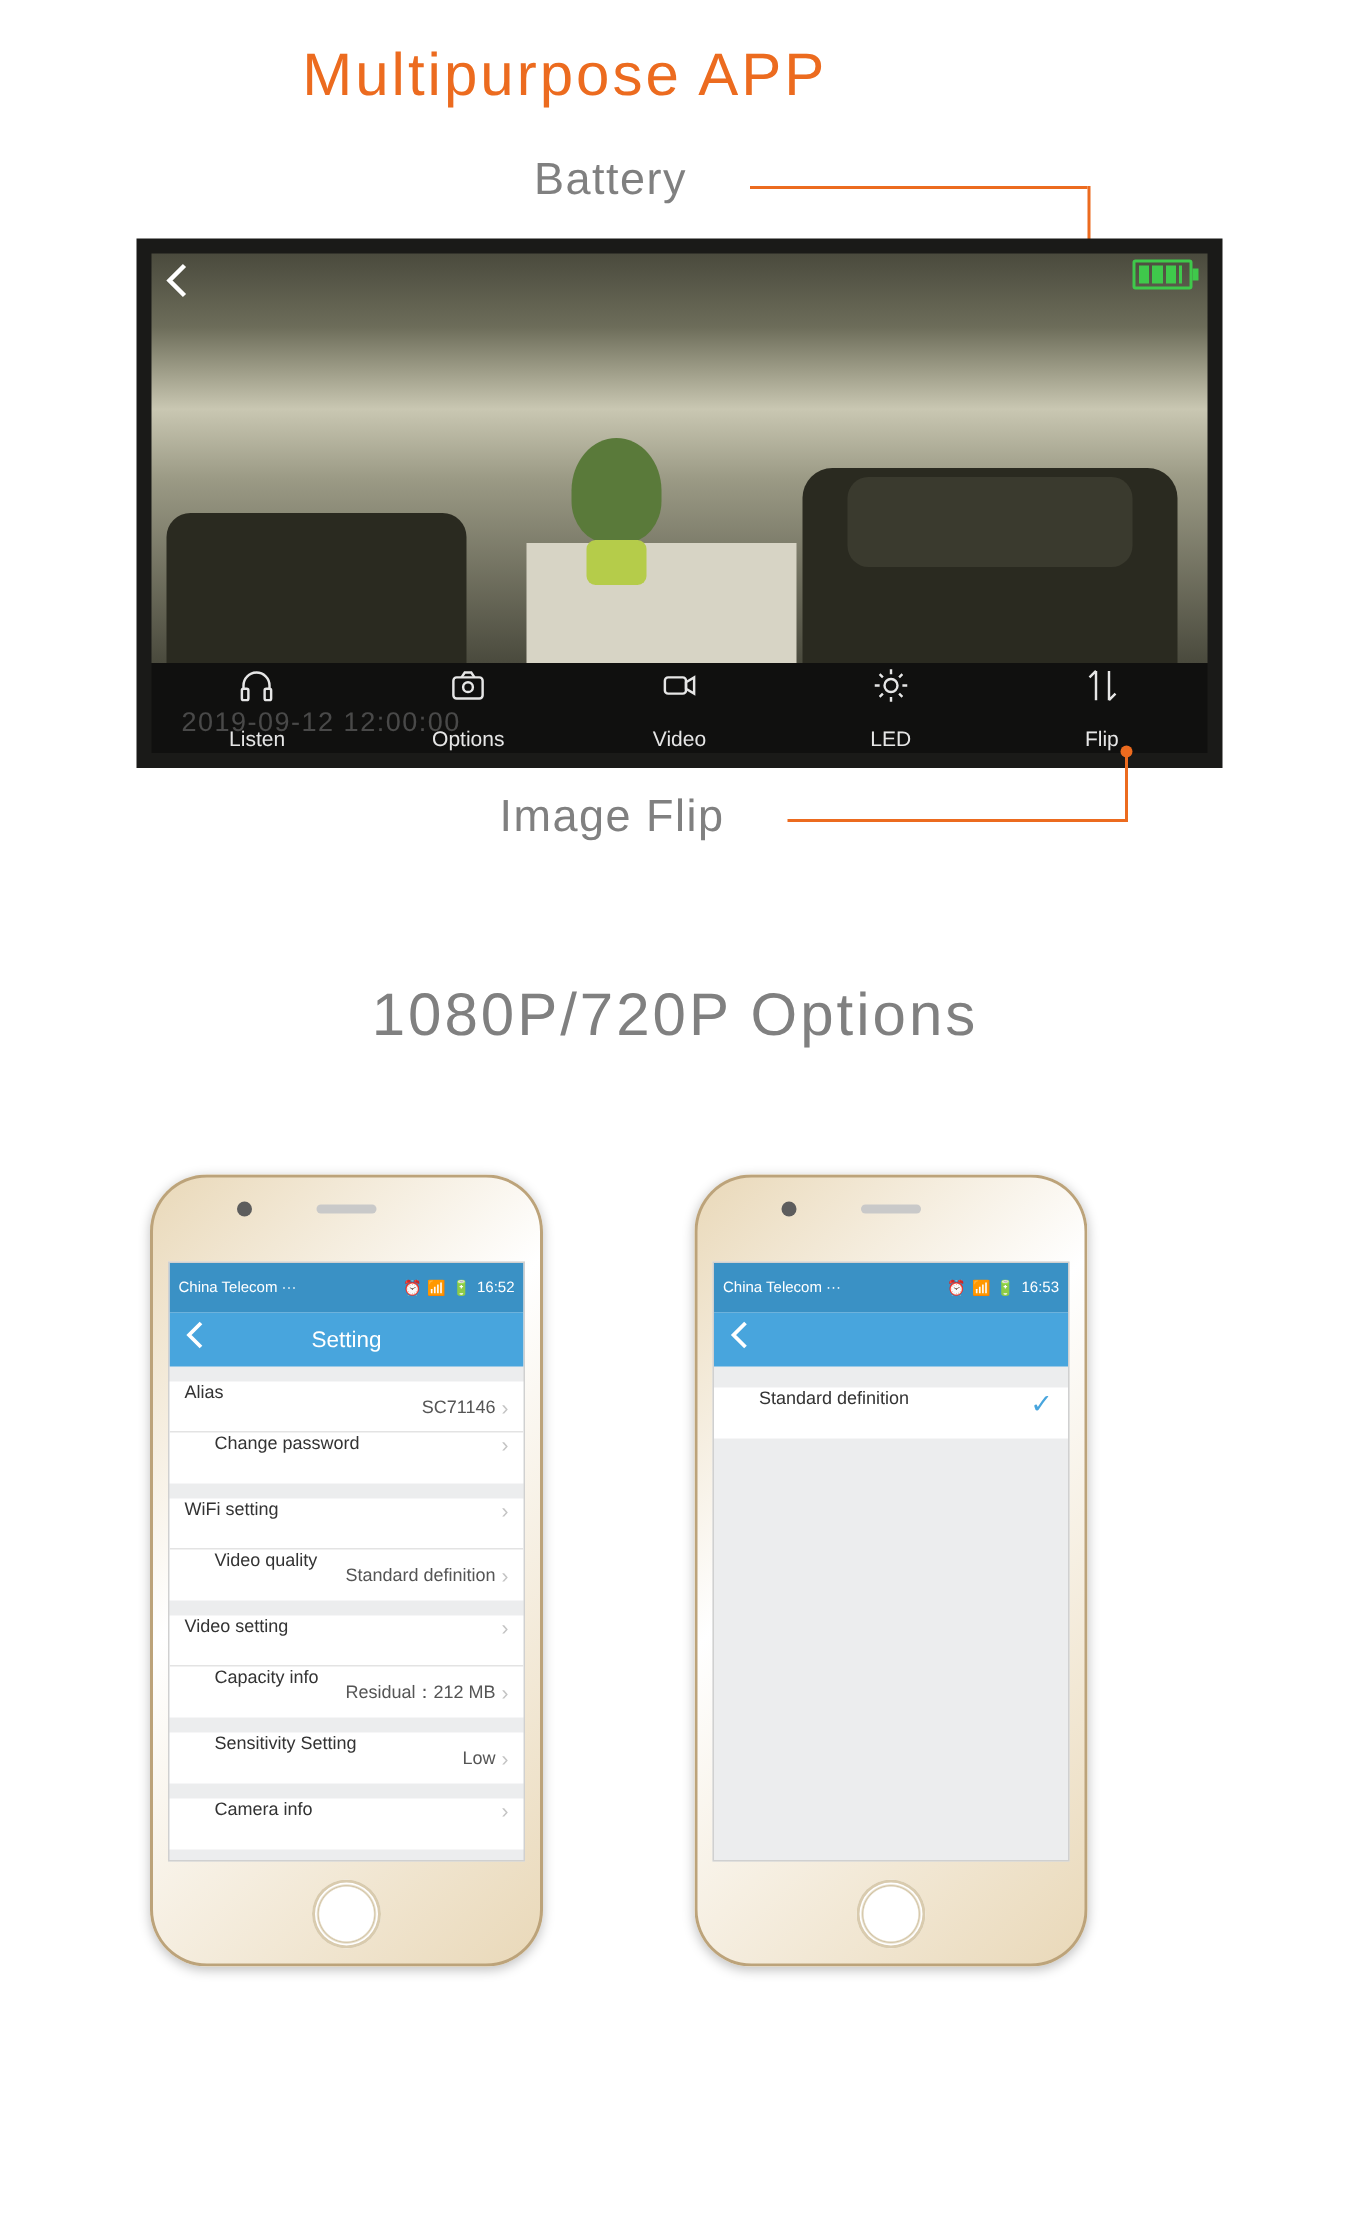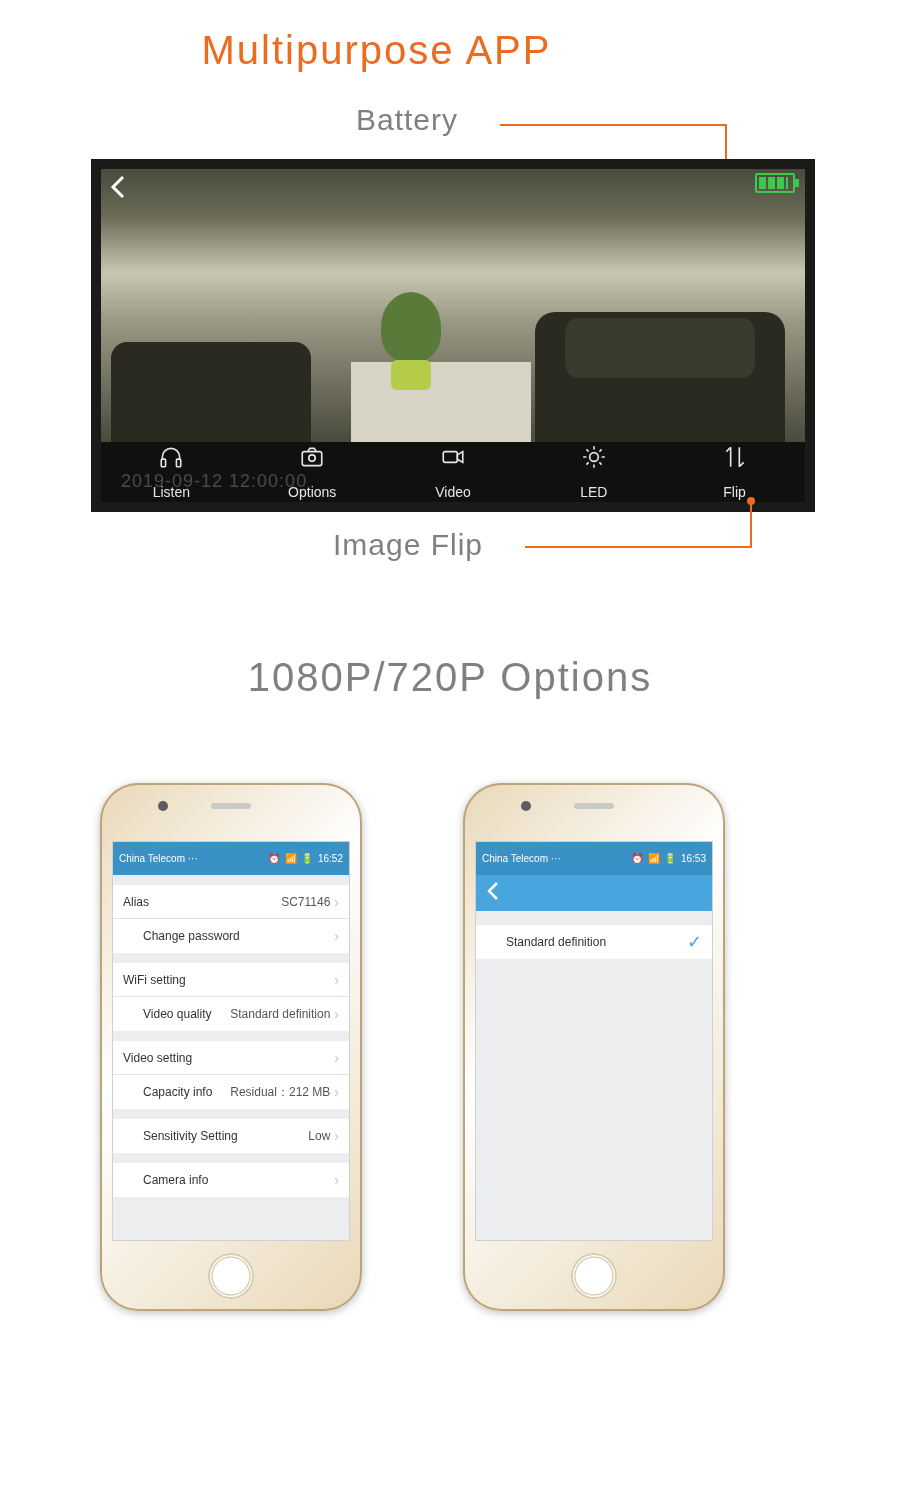--- a/index.html
+++ b/index.html
@@ -206,21 +206,20 @@
   .appbar-title {
     width:100%; text-align:center;
   }
   .list {
     background:#ecedee;
   }
   .group { background:#fff; margin-top:10px; }
   .row {
     height:34px;
     display:flex;
-    align-items:center;
     justify-content:space-between;
     padding:0 10px;
     border-bottom:1px solid #e3e3e3;
     font-size:12px;
     color:#333;
   }
   .row:last-child { border-bottom:none;margin-left:20px; }
   .row .val { color:#555; display:flex; align-items:center; gap:4px; }
   .row .chev { color:#c4c4c4; font-size:14px; }
   .check { color:#48a5dd; font-size:18px; }
@@ -303,20 +302,28 @@
   <div class="screen">
     <div class="statusbar">
       <span>China Telecom ···</span>
       <span class="right">
         <span>⏰</span>
         <span>📶</span>
         <span>🔋</span>
         <span>16:52</span>
       </span>
     </div>
+    <div class="appbar">
+      <span class="appbar-back">
+        <svg width="14" height="20" viewBox="0 0 14 20">
+            <path d="M11 2 L3 10 L11 18" stroke="#fff" stroke-width="2.5" fill="none"></path>
+          </svg>
+      </span>
+      <span class="appbar-title">Setting</span>
+    </div>
     <div class="list">
       <div class="group">
         <div class="row">
           <span>Alias</span>
           <span class="val">
               <span>SC71146</span>
               <span class="chev">›</span>
             </span>
         </div>
         <div class="row">

